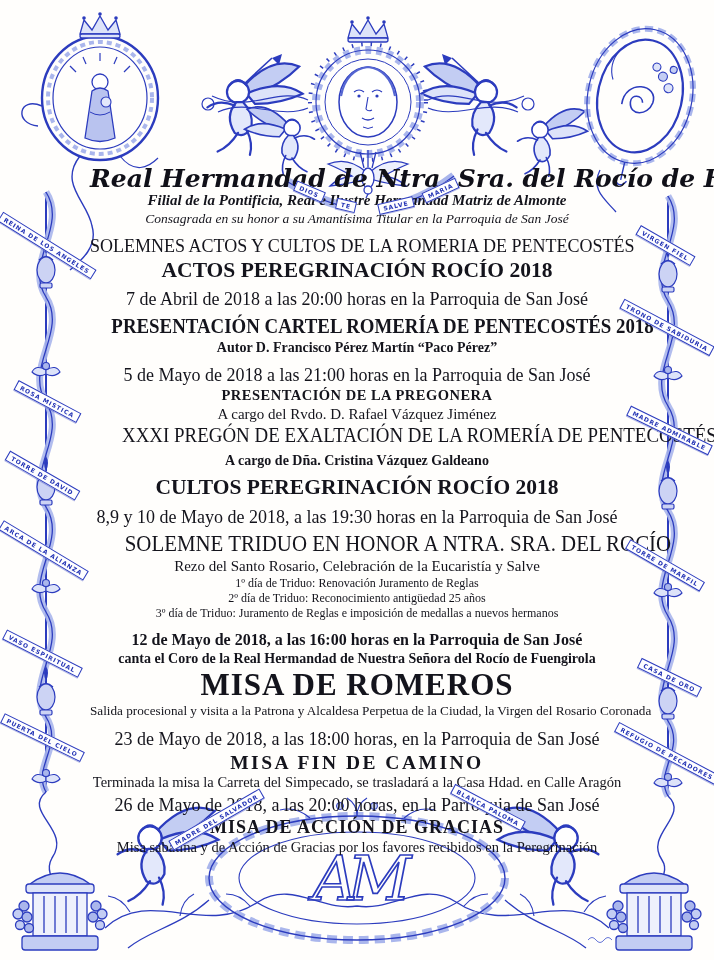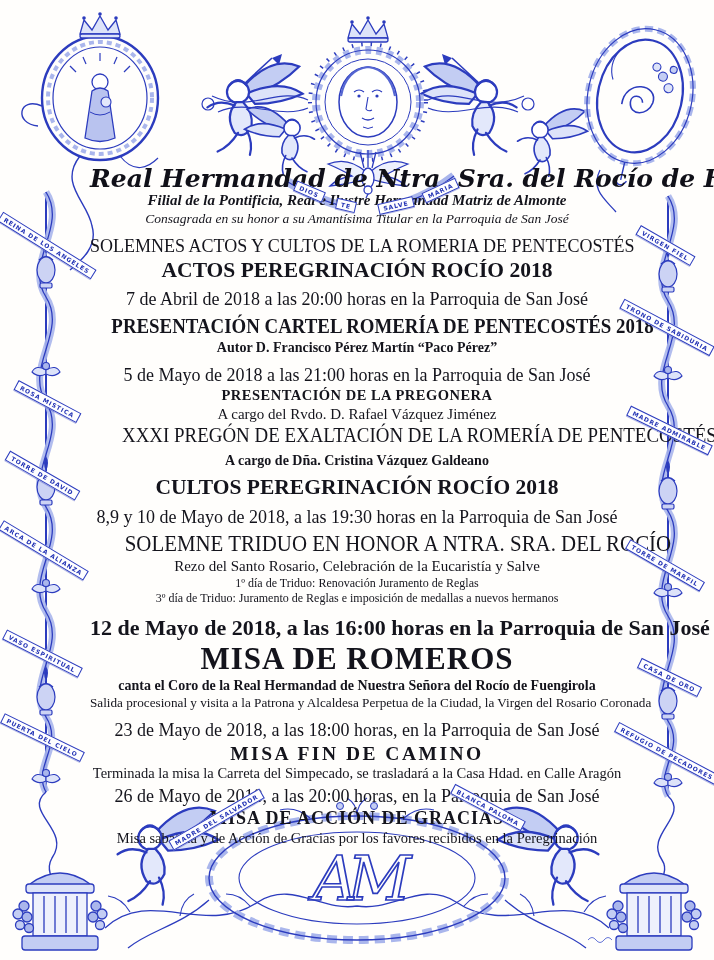--- a/index.html
+++ b/index.html
@@ -15,21 +15,21 @@
   .content{position:absolute;left:90px;right:90px;top:166px;text-align:center;color:#14141c;z-index:2;}
   .title{font-family:"DejaVu Serif",serif;font-style:italic;font-size:25px;line-height:1.0;
          margin:0;color:#101018;white-space:nowrap;}
   .sub1{font-style:italic;font-weight:bold;font-size:15px;margin-top:2px;line-height:1.05;}
   .sub2{font-style:italic;font-size:13.5px;margin-top:3px;line-height:1.05;}
   .lines{margin-top:11px;}
   .ln{line-height:1.1;margin-top:2px;white-space:nowrap;}
   .s-caps-md{font-size:18px;}
   .s-caps-bold-lg{font-size:21.5px;font-weight:bold;}
   .s-date{font-size:18px;}
-  .s-date-bold{font-size:22px;font-weight:bold;}
+  .s-date-bold{font-size:16px;font-weight:bold;}
   .s-cond-bold{font-size:20.5px;font-weight:bold;transform:scaleX(.92);transform-origin:50% 50%;}
   .s-cond{font-size:21.5px;transform:scaleX(.88);transform-origin:50% 50%;}
   .s-cond-xl{font-size:24px;transform:scaleX(.87);transform-origin:50% 50%;}
   .s-bold-md{font-size:14px;font-weight:bold;}
   .s-caps-bold-sm{font-size:14.5px;font-weight:bold;letter-spacing:.5px;}
   .s-bold-sm{font-size:15px;font-weight:normal;}
   .s-bold-xs{font-size:14px;font-weight:bold;}
   .s-plain{font-size:12px;}
   .s-plain-sm{font-size:14.5px;}
   .s-plain-xs{font-size:13.2px;}
@@ -257,24 +257,25 @@
         <div class="ln s-date g-lg">5 de Mayo de 2018 a las 21:00 horas en la Parroquia de San José</div>
         <div class="ln s-caps-bold-sm">PRESENTACIÓN DE LA PREGONERA</div>
         <div class="ln s-bold-sm">A cargo del Rvdo. D. Rafael Vázquez Jiménez</div>
         <div class="ln s-cond">XXXI PREGÓN DE EXALTACIÓN DE LA ROMERÍA DE PENTECOSTÉS</div>
         <div class="ln s-bold-md g-sm">A cargo de Dña. Cristina Vázquez Galdeano</div>
         <div class="ln s-caps-bold-lg g-md">CULTOS PEREGRINACIÓN ROCÍO 2018</div>
         <div class="ln s-date g-md">8,9 y 10 de Mayo de 2018, a las 19:30 horas en la Parroquia de San José</div>
         <div class="ln s-cond-xl">SOLEMNE TRIDUO EN HONOR A NTRA. SRA. DEL ROCÍO</div>
         <div class="ln s-bold-sm">Rezo del Santo Rosario, Celebración de la Eucaristía y Salve</div>
         <div class="ln s-plain">1º día de Triduo: Renovación Juramento de Reglas</div>
+        <div class="ln s-plain">2º día de Triduo: Reconocimiento antigüedad 25 años</div>
         <div class="ln s-plain">3º día de Triduo: Juramento de Reglas e imposición de medallas a nuevos hermanos</div>
         <div class="ln s-date-bold g-lg">12 de Mayo de 2018, a las 16:00 horas en la Parroquia de San José</div>
+        <div class="ln s-bold-xs">canta el Coro de la Real Hermandad de Nuestra Señora del Rocío de Fuengirola</div>
         <div class="ln s-title-xl">MISA DE ROMEROS</div>
-        <div class="ln s-bold-xs">canta el Coro de la Real Hermandad de Nuestra Señora del Rocío de Fuengirola</div>
         <div class="ln s-plain-xs">Salida procesional y visita a la Patrona y Alcaldesa Perpetua de la Ciudad, la Virgen del Rosario Coronada</div>
         <div class="ln s-date g-lg">23 de Mayo de 2018, a las 18:00 horas, en la Parroquia de San José</div>
         <div class="ln s-caps-spaced">MISA FIN DE CAMINO</div>
         <div class="ln s-plain-sm">Terminada la misa la Carreta del Simpecado, se trasladará a la Casa Hdad. en Calle Aragón</div>
         <div class="ln s-date g-sm">26 de Mayo de 2018, a las 20:00 horas, en la Parroquia de San José</div>
         <div class="ln s-caps-bold-md">MISA DE ACCIÓN DE GRACIAS</div>
         <div class="ln s-plain-sm">Misa sabatina y de Acción de Gracias por los favores recibidos en la Peregrinación</div>
       </div>
   </div>
 

